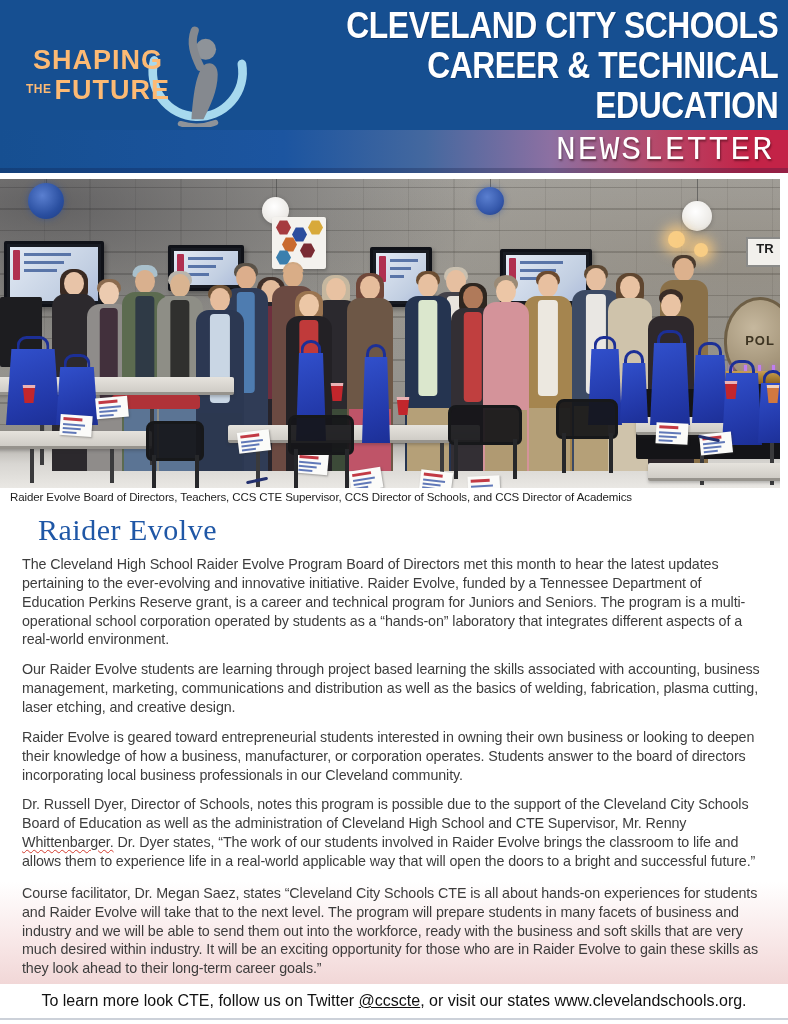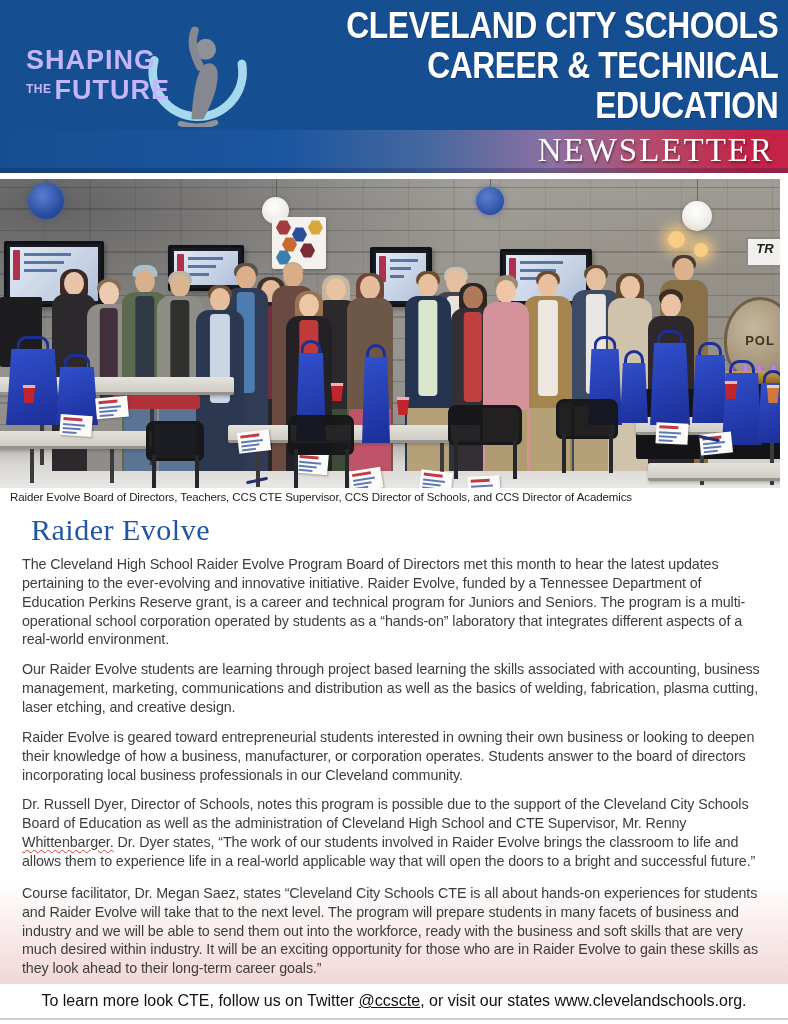--- a/index.html
+++ b/index.html
@@ -1,31 +1,31 @@
 <!DOCTYPE html>
 <html><head>
 <meta charset="utf-8">
 <style>
   html,body{margin:0;padding:0;background:#e9e9e9;font-family:"Liberation Sans",sans-serif;}
   .page{position:relative;width:788px;height:1024px;margin:0 auto;background:#ffffff;overflow:hidden;}
 
   
   .header{position:relative;width:100%;height:173px;background:#164f91;}
   .logo{position:absolute;left:26px;top:26px;width:250px;height:98px;display:flex;align-items:center;}
-  .logo-text{color:#c4b5fd;line-height:1;text-align:left;margin-right:-28px;position:relative;z-index:2;}
+  .logo-text{color:#fdba74;line-height:1;text-align:center;margin-right:-28px;position:relative;z-index:2;}
   .logo-line1{font-size:27px;font-weight:bold;letter-spacing:1px;}
   .logo-line2{font-size:27px;font-weight:bold;letter-spacing:1px;margin-top:3px;}
   .logo-the{font-size:12px;font-weight:bold;vertical-align:6px;letter-spacing:.5px;margin-right:3px;}
   .title{position:absolute;top:6px;right:10px;text-align:right;color:#ffffff;font-weight:bold;
          font-size:37px;line-height:40px;letter-spacing:-.5px;transform:scaleX(.86);transform-origin:top right;
          text-shadow:1px 1px 0 rgba(0,0,30,.25);}
   .banner{position:absolute;left:0;bottom:0;width:100%;height:43px;
           background:linear-gradient(90deg,#164f91 0%,#1c55a0 36%,#44689f 54%,#8d70a2 70%,#b54a6b 83%,#c32347 95%);
           box-shadow:0 -5px 0 rgba(10,20,60,.25) inset;}
-  .banner-text{position:absolute;right:14px;top:2px;color:#ffffff;font-family:Liberation Serif, serif;
+  .banner-text{position:absolute;right:14px;top:2px;color:#ffffff;font-family:Liberation Mono, monospace;
                font-size:33px;letter-spacing:2px;text-shadow:1px 2px 2px rgba(40,0,10,.45);}
   .date{position:absolute;left:20px;bottom:9px;color:#dbe0e8;font-size:20px;letter-spacing:.2px;}
 
   
   .photo{position:relative;width:780px;height:309px;margin-top:6px;overflow:hidden;
     background:
       radial-gradient(ellipse at 6% 8%, rgba(35,35,42,.5), transparent 42%),
       radial-gradient(ellipse at 96% 28%, rgba(120,104,82,.22), transparent 45%),
       repeating-linear-gradient(0deg, transparent 0 20px, rgba(60,58,54,.28) 20px 21.5px),
       repeating-linear-gradient(90deg, transparent 0 44px, rgba(60,58,54,.12) 44px 45.5px),
@@ -38,21 +38,21 @@
   .slide-line{position:absolute;left:14px;height:2.5px;background:#44639c;opacity:.85;}
   .pompom{position:absolute;border-radius:50%;z-index:11;
           background:radial-gradient(circle at 40% 35%,#5a7fd0,#2a4fa0 60%,#1c3a80);box-shadow:0 0 6px rgba(42,79,160,.55);}
   .lantern{position:absolute;border-radius:50%;z-index:11;
            background:radial-gradient(circle at 45% 35%,#ffffff,#eceae6 65%,#cfccc8);box-shadow:0 1px 4px rgba(50,50,50,.3);}
   .string{position:absolute;width:1px;background:rgba(70,70,70,.6);z-index:11;}
   .glow{position:absolute;border-radius:50%;background:#f8cd84;box-shadow:0 0 12px 6px rgba(246,200,126,.8);z-index:11;}
   .poster{position:absolute;background:#f4f2ee;border-radius:2px;z-index:11;box-shadow:1px 2px 3px rgba(40,40,40,.3);}
   .hex{position:absolute;clip-path:polygon(25% 3%,75% 3%,100% 50%,75% 97%,25% 97%,0% 50%);}
   .wallsign{position:absolute;background:#f2f0ec;border:2px solid #8a8a88;z-index:11;color:#1d1d1d;
-            font-weight:bold;font-size:13px;text-align:center;line-height:1.1;padding-top:3px;box-sizing:border-box;font-style:italic;}
+            font-weight:bold;font-size:13px;text-align:center;line-height:1.1;padding-top:3px;box-sizing:border-box;}
   .badge{position:absolute;border-radius:50% 50% 46% 46%;z-index:11;border:3px solid #6e5f46;
          background:radial-gradient(circle at 40% 35%,#c6b89e,#8f7f63);color:#3d3422;font-weight:bold;
          font-size:13px;letter-spacing:1px;display:flex;align-items:center;justify-content:center;}
   .speaker{position:absolute;background:#1d1d20;border-radius:2px;z-index:10;}
   .ledtable{position:absolute;z-index:11;}
   .ledtop{height:13px;background:linear-gradient(#caa24c,#8a5f1e);border-radius:2px;}
   .leddots{height:6px;background:repeating-linear-gradient(90deg,#c07ef2 0 3px,transparent 3px 14px);filter:drop-shadow(0 0 2px #b06be0);}
   .ledbody{background:#141417;height:calc(100% - 19px);}
 
   .person{position:absolute;}
@@ -77,21 +77,21 @@
   .paper .ln{position:absolute;left:3px;height:1.5px;background:#3a57a8;opacity:.8;}
   .tray{position:absolute;background:#b03238;border-radius:3px;z-index:46;}
   .pen{position:absolute;width:22px;height:2.5px;background:#23306e;z-index:47;border-radius:2px;}
   .chair{position:absolute;z-index:48;}
   .chairback{border:3px solid #17181a;border-radius:8px 8px 6px 6px;background:rgba(22,22,25,.92);height:34px;}
   .chairleg{position:absolute;width:3.5px;background:#26272a;top:34px;}
 
   
   .caption{margin:3px 0 0 10px;font-size:11.5px;color:#1d1d1d;letter-spacing:-.1px;}
   .article{padding:0 20px 0 22px;}
-  h1.head{margin:10px 9px 8px;font-family:"Liberation Serif",serif;font-weight:400;font-size:30px;color:#1f57a6;letter-spacing:.5px;}
+  h1.head{margin:10px 16px 8px;font-family:"Liberation Serif",serif;font-weight:400;font-size:30px;color:#1f57a6;letter-spacing:.5px;}
   .article p{margin:0 0 11px;font-size:14.3px;line-height:1.32;color:#3d3d3d;letter-spacing:-.1px;}
   .misspell{text-decoration:underline wavy #d23b2e 1px;text-underline-offset:2px;}
   .p5wrap{margin:0 -20px 0 -22px;padding:2px 20px 14px 22px;
           background:linear-gradient(180deg,#ffffff 0%,#f8e7e7 55%,#f0d4d4 100%);}
 
   
   .footer{position:absolute;left:0;right:0;bottom:0;height:40px;background:#ffffff;z-index:60;}
   .footer-line{margin-top:8px;text-align:center;font-size:16px;color:#111111;}
   .footer-link{text-decoration:underline;color:#111111;cursor:pointer;}
   .bottom-rule{position:absolute;left:0;right:0;bottom:4px;height:2px;background:#ccd1d9;}

